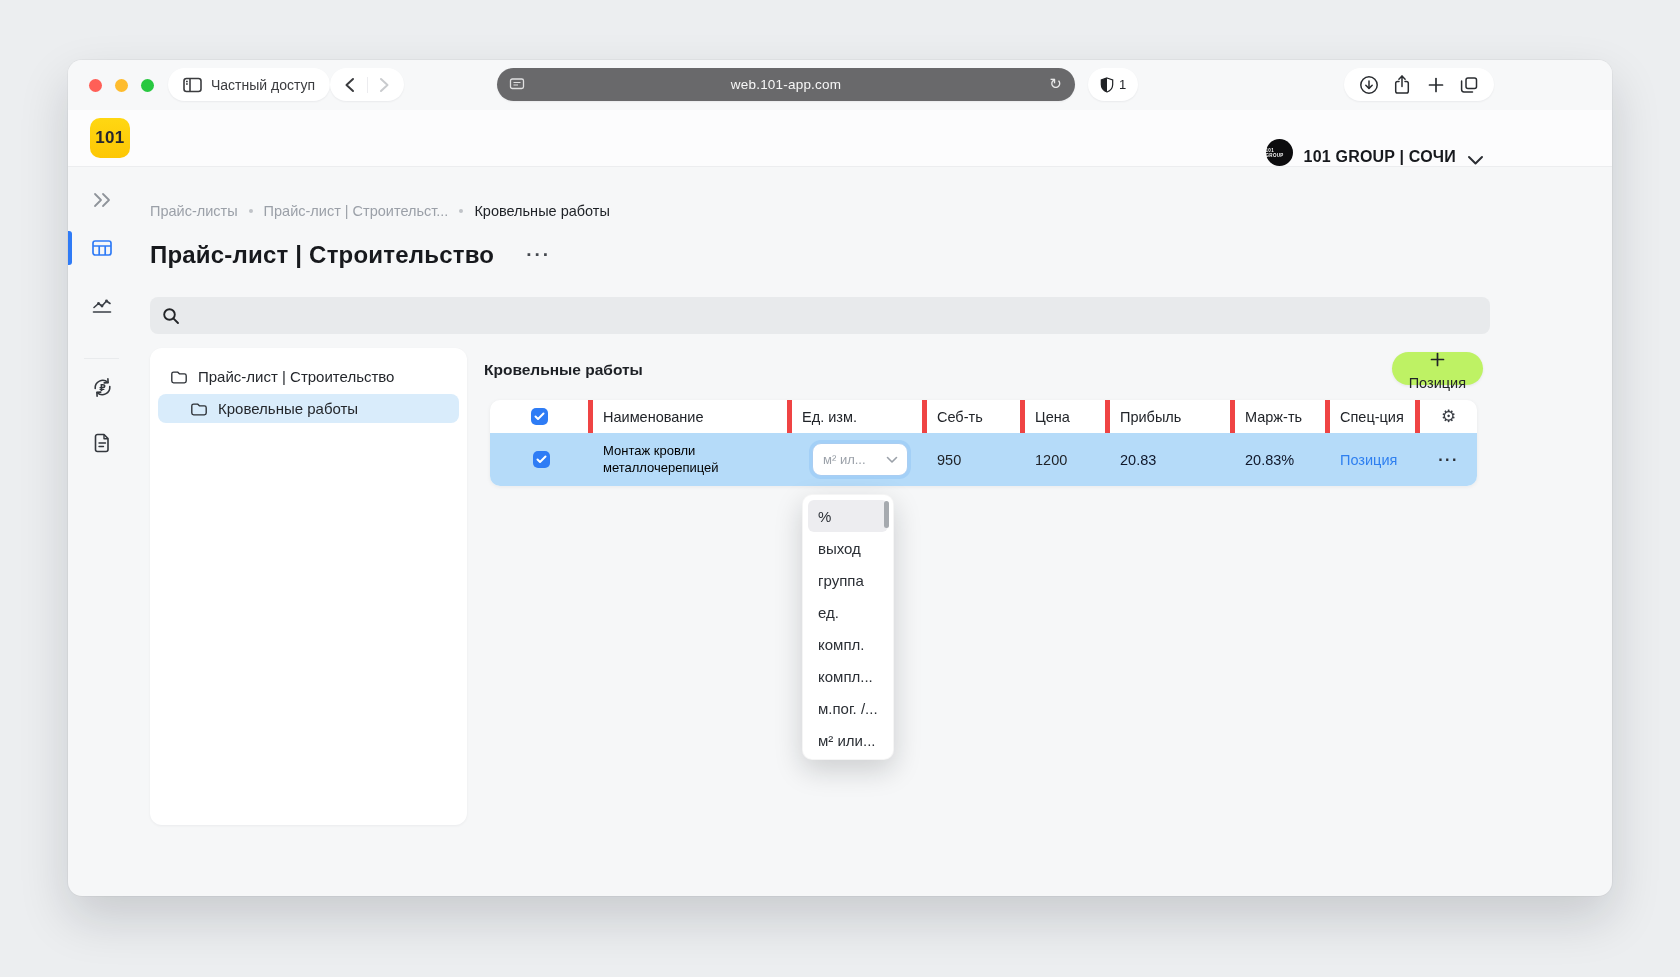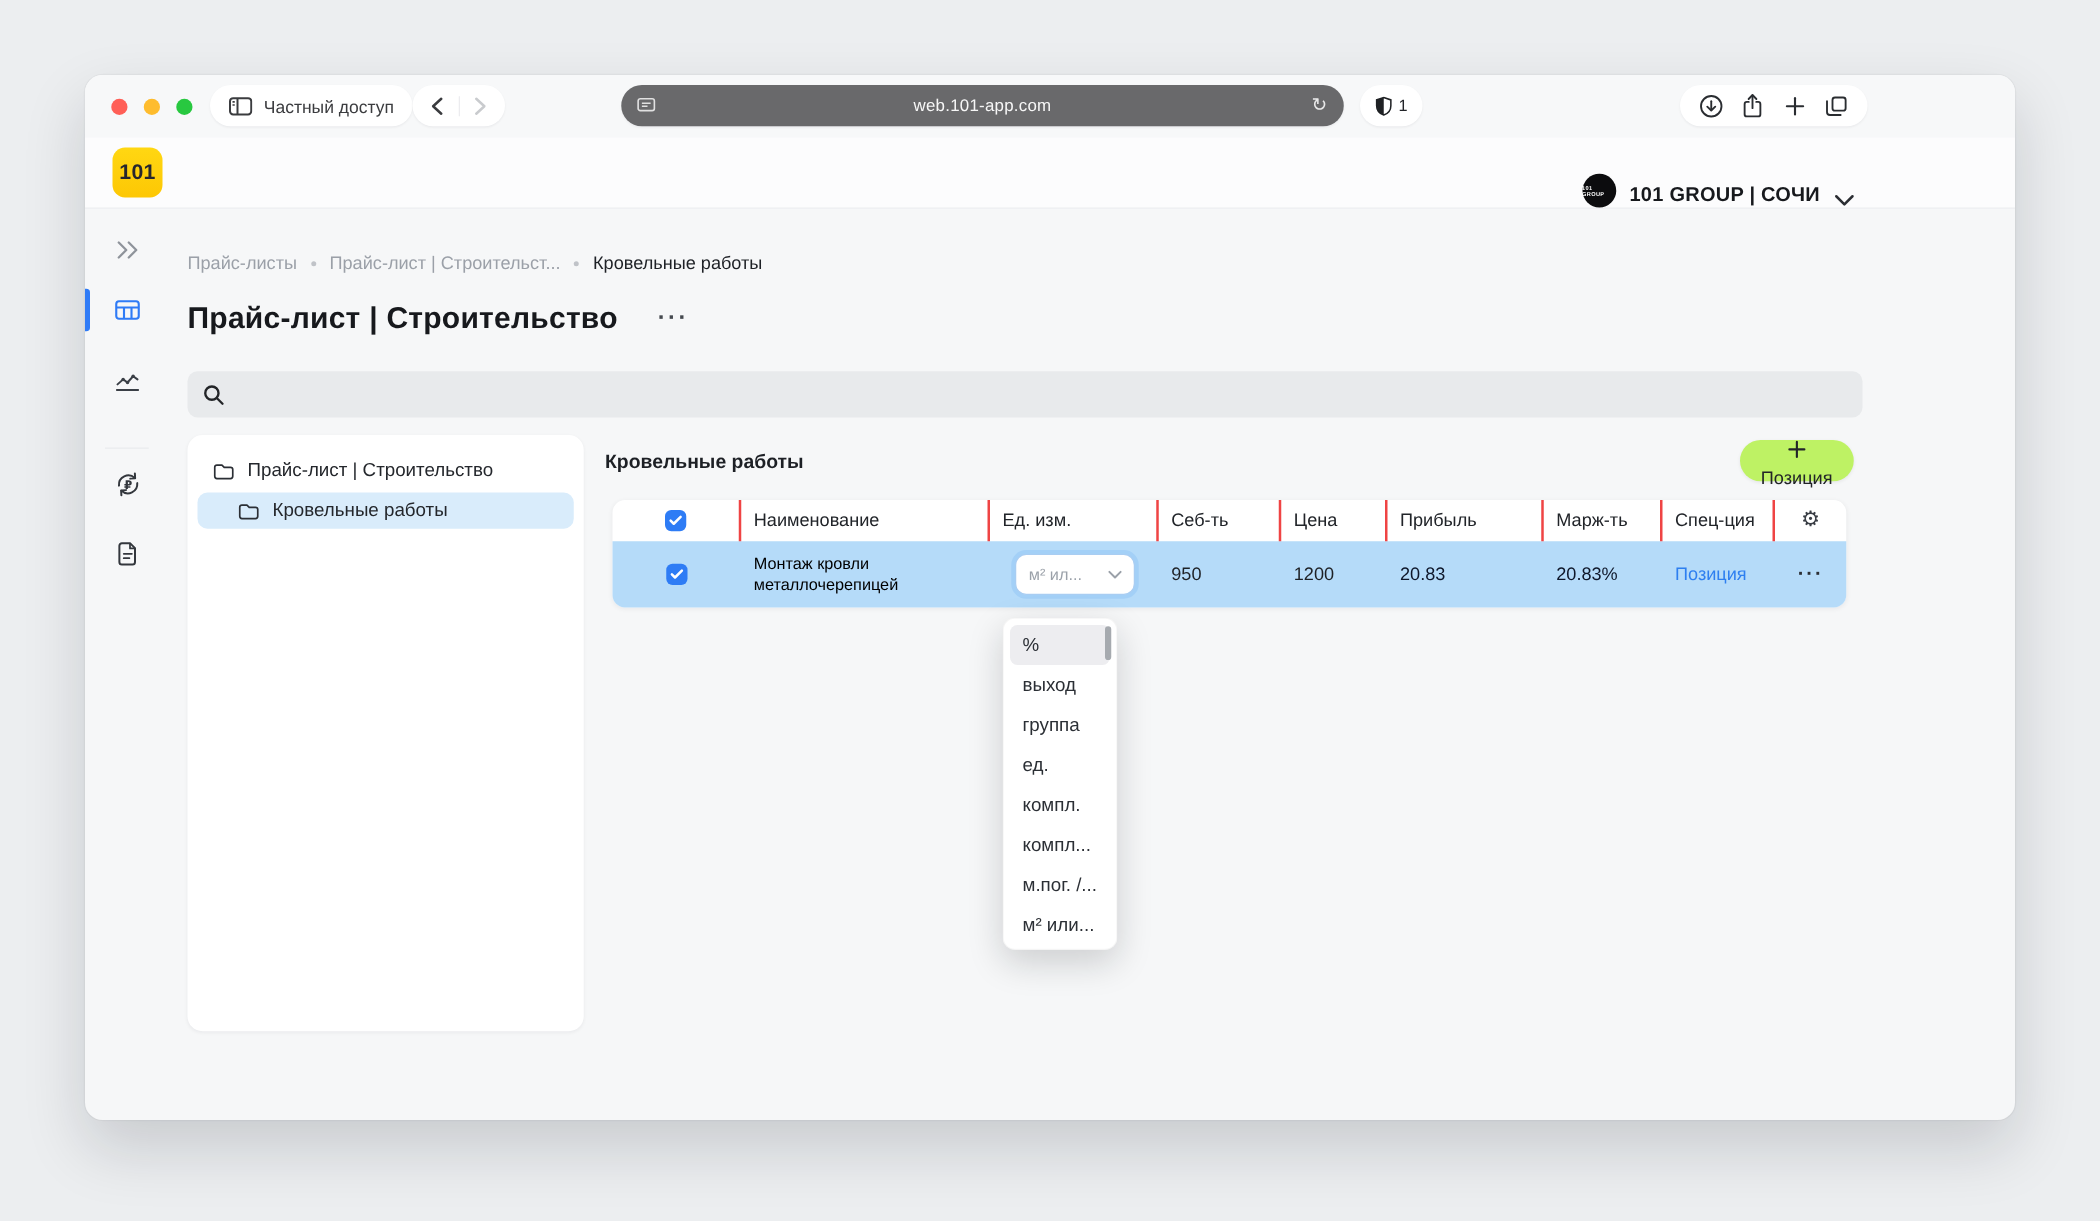--- a/index.html
+++ b/index.html
@@ -73,21 +73,21 @@
   .section-title { position:absolute; left:0; top:13px; font-size:15.5px; font-weight:700; color:#1d2025; }
   .add-btn { position:absolute; right:7px; top:4px; height:33px; border-radius:17px; background:#bef264; border:none;
     box-shadow:0 1px 3px rgba(20,25,35,.08); display:flex; align-items:center; gap:8px; padding:0 17px;
     font-size:14.5px; font-weight:500; color:#222428; font-family:inherit;flex-direction:column; }
 
   .table-card { position:absolute; left:6px; right:13px; top:52px; background:#fff; border-radius:10px;
     box-shadow:0 1px 4px rgba(20,25,35,.06); }
   .tgrid { display:grid; grid-template-columns:103px 199px 135px 98px 85px 125px 95px 90px 1fr; }
   .thead { height:33px; }
   .th { display:flex; align-items:center; padding-left:10px; font-size:14.5px; font-weight:500; color:#212429;
-    border-right:2px solid #ef4444; white-space:nowrap; }
+    border-right:5px solid #ef4444; white-space:nowrap; }
   .th.c-check, .th.c-gear { justify-content:center; padding-left:0; }
   .th.c-gear { border-right:none; }
   .gear { font-family:"DejaVu Sans",sans-serif; font-size:17px; color:#3a3e45; background:none; border:none; line-height:1; }
   .trow { height:53px; background:#b5dbf9; border-radius:0 0 10px 10px; align-items:center; }
   .td { display:flex; align-items:center; padding-left:10px; font-size:14.5px; color:#1e2126; }
   .td.c-check { justify-content:center; padding-left:0; }
   .td.c-gear { justify-content:center; padding-left:0; }
   .name-cell { font-size:13px; line-height:1.3; color:#000000; padding-right:14px; }
   .muted { color:#0f172a; }
   .spec-link { color:#2e7ff0; cursor:default; }

